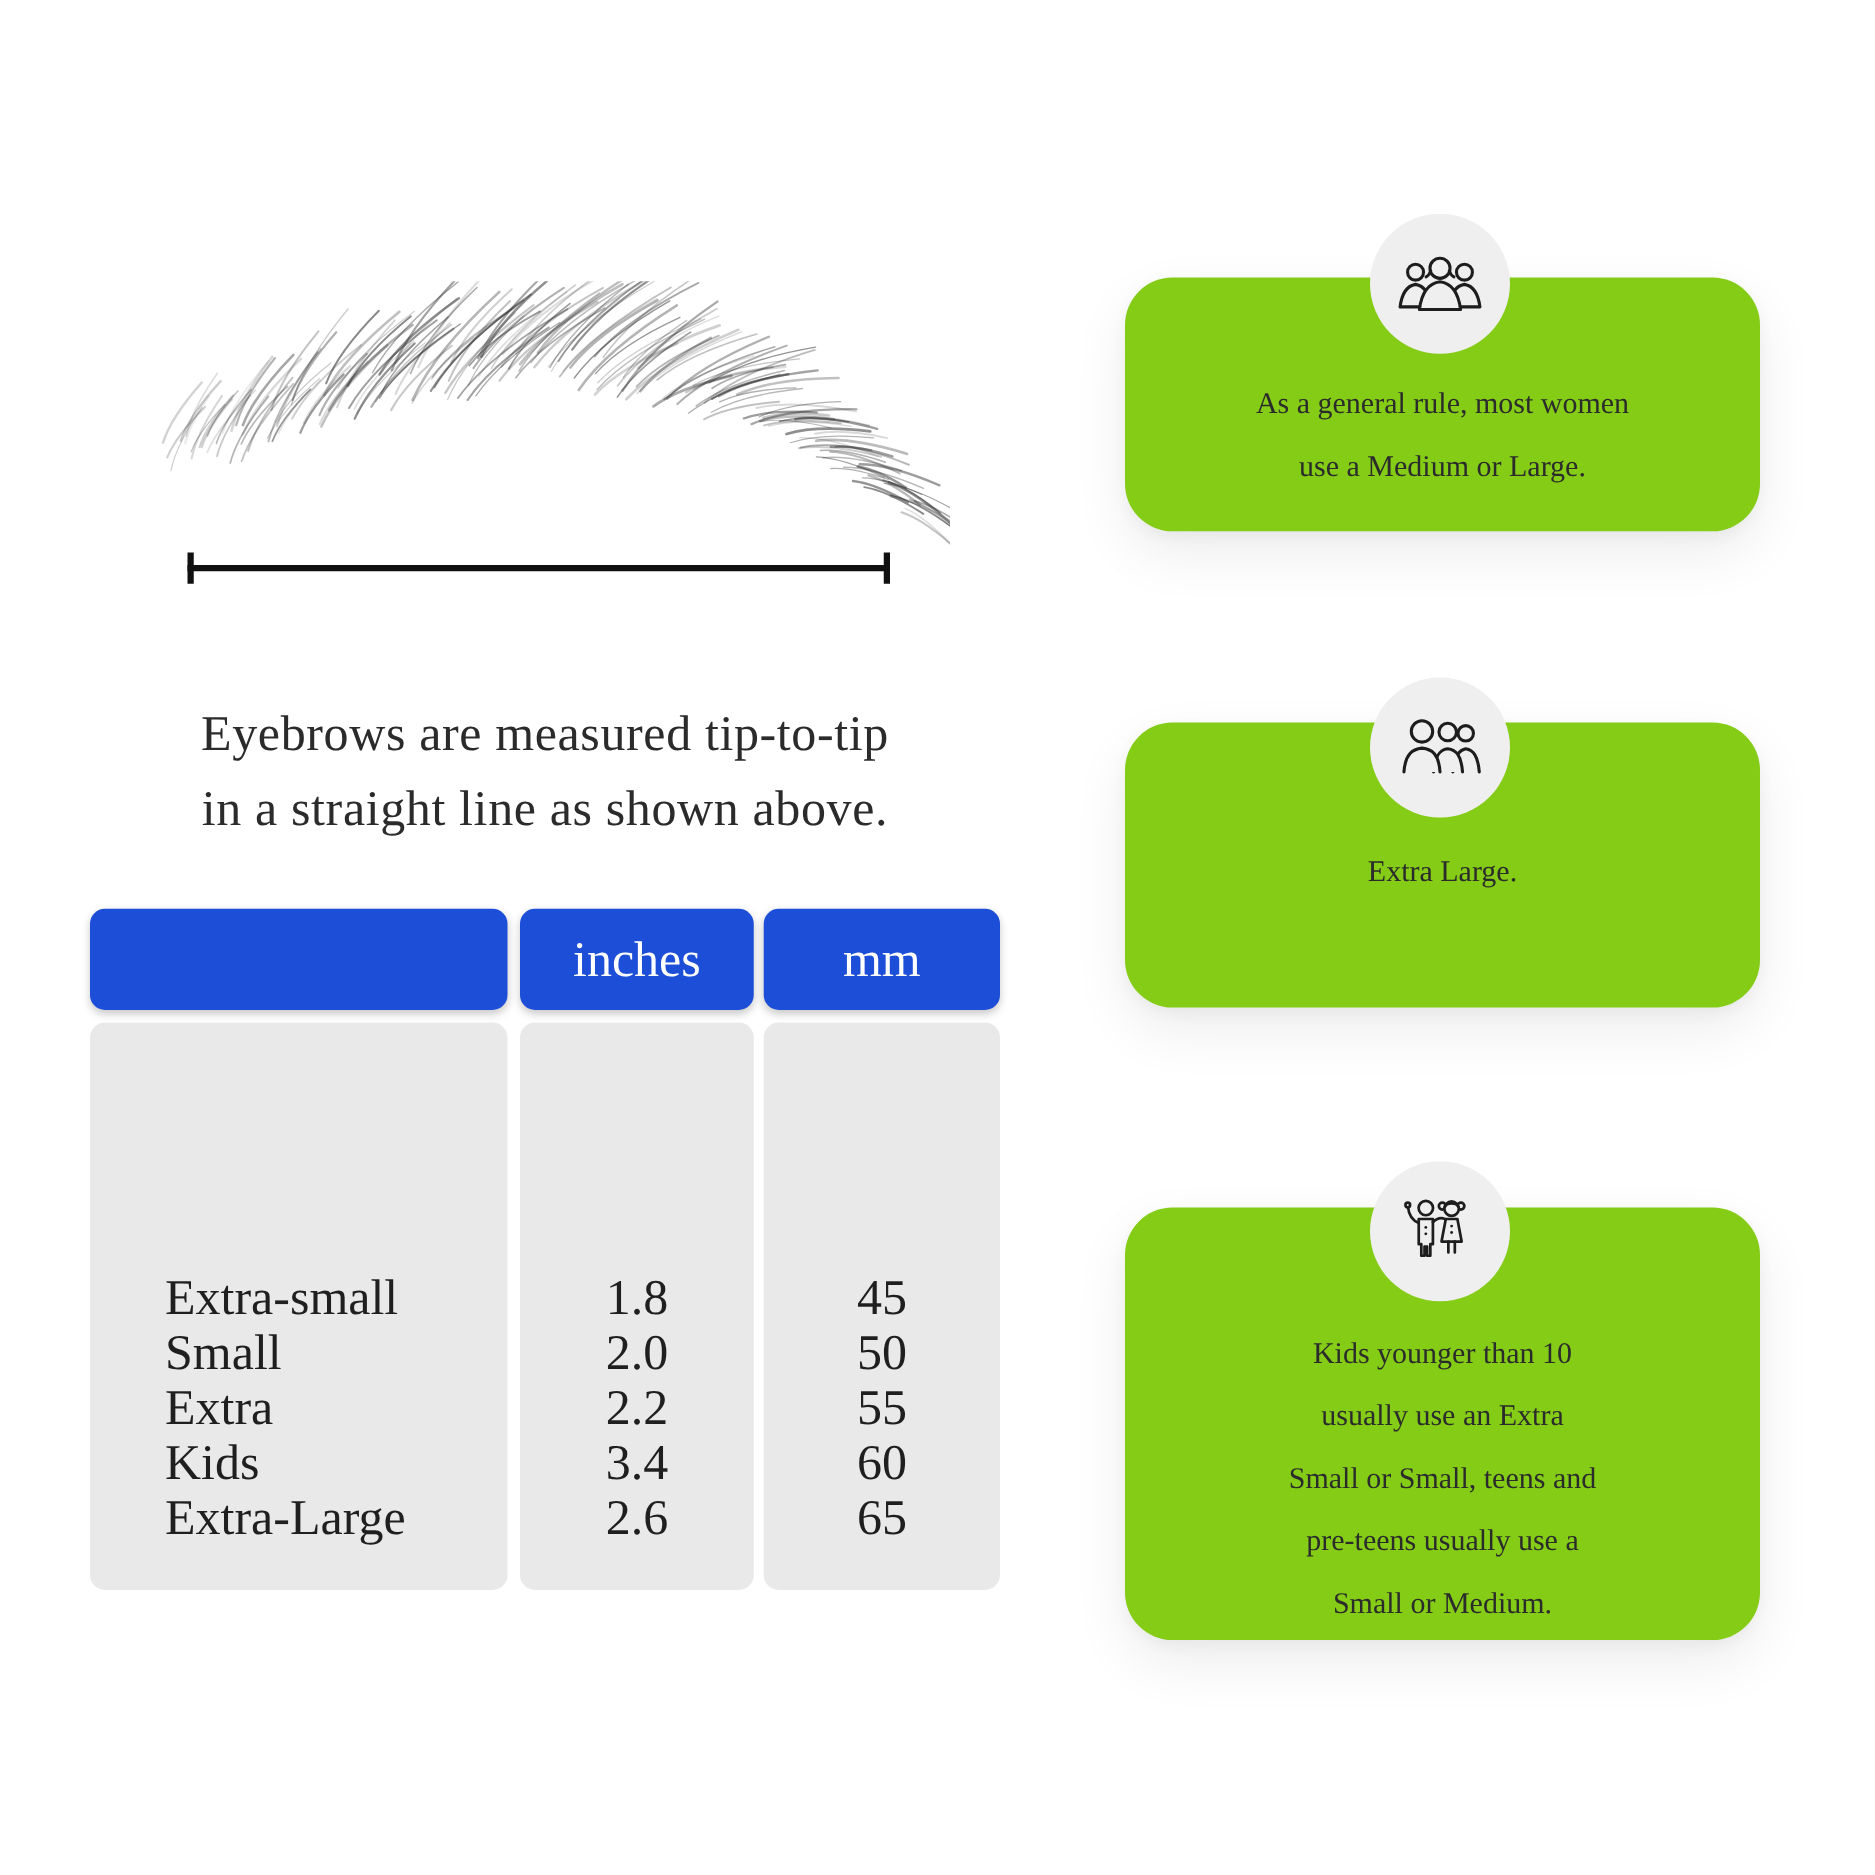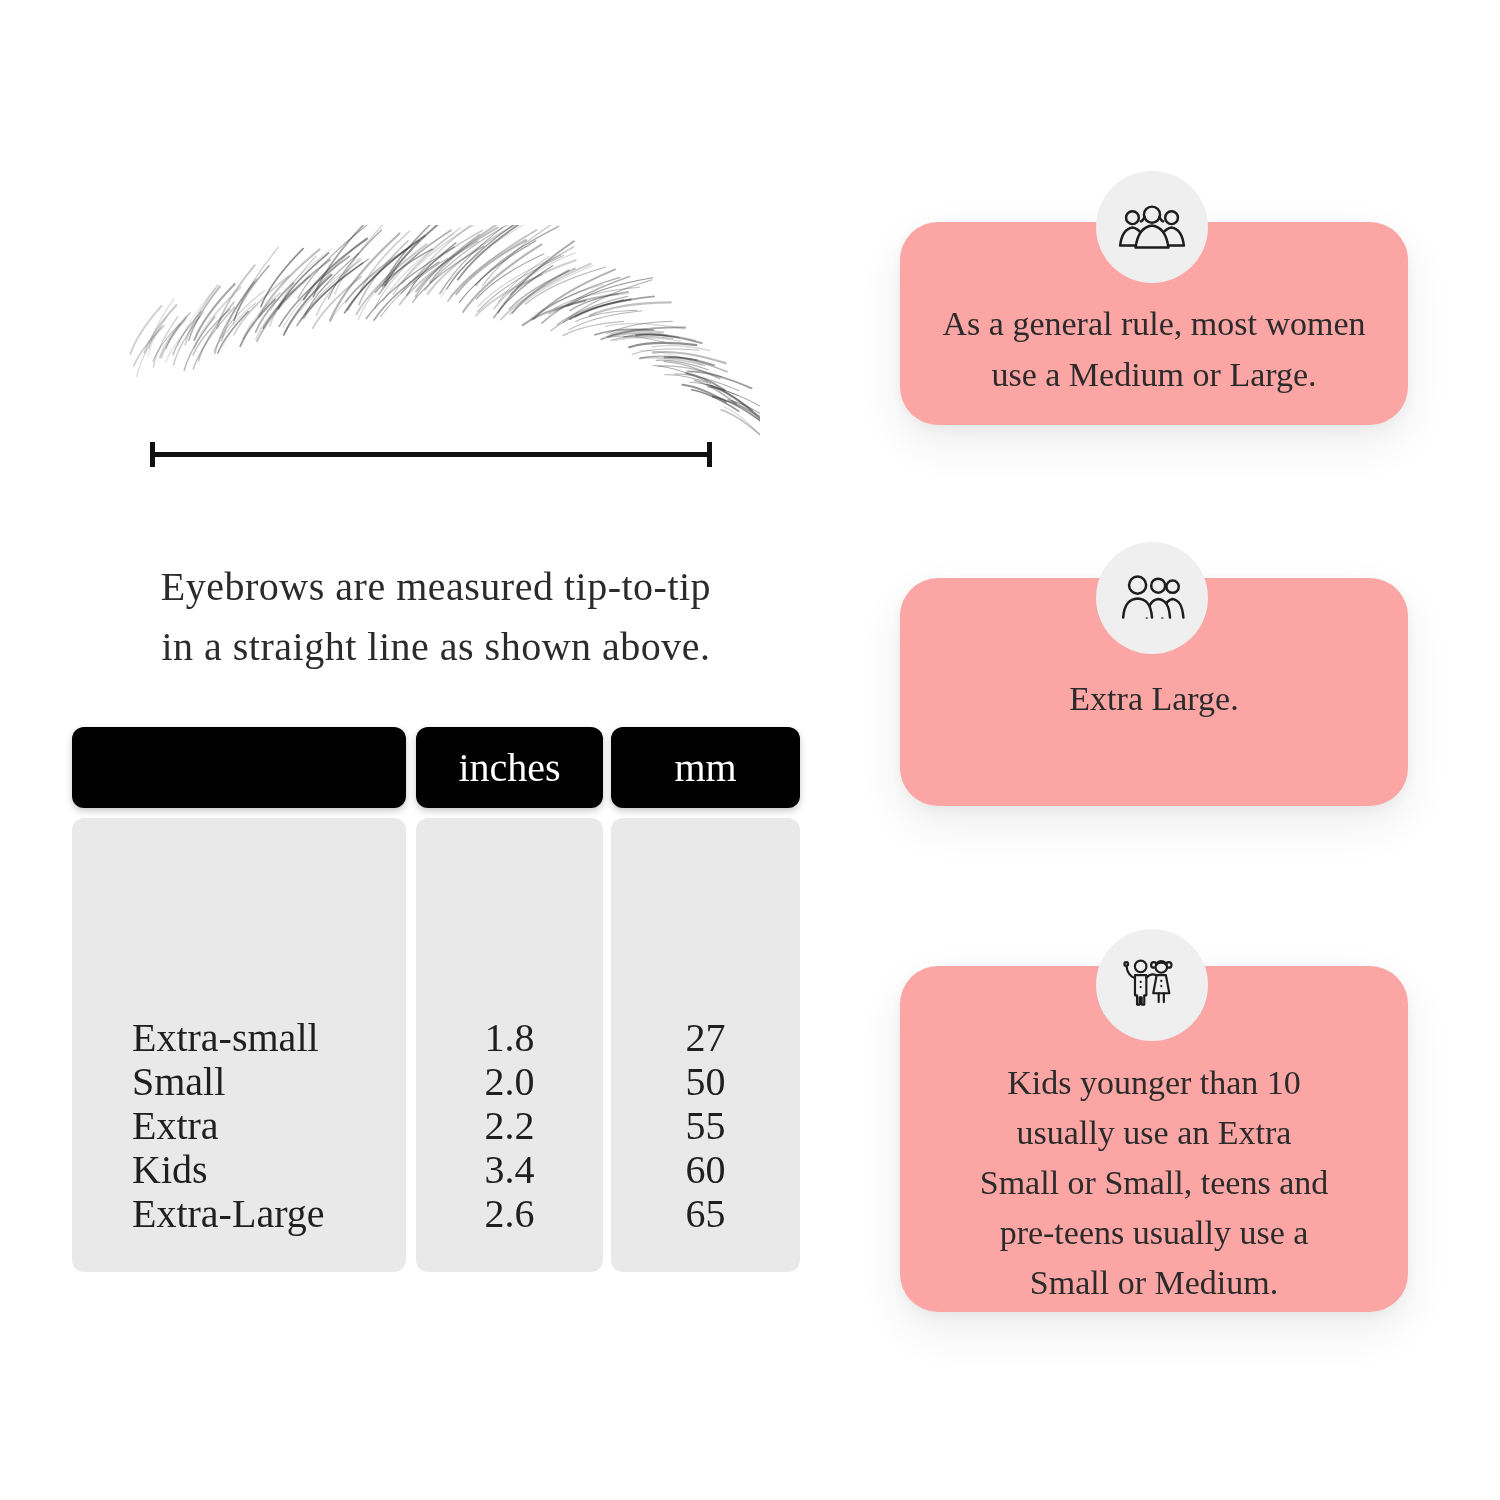--- a/index.html
+++ b/index.html
@@ -12,21 +12,21 @@
   .measure-line{position:absolute;left:150px;top:452px;width:562px;height:5px;background:#101010;}
   .measure-line .tick{position:absolute;top:-10px;width:5px;height:25px;background:#101010;}
   .tick-left{left:0;}
   .tick-right{right:0;}
   .caption{
     position:absolute;left:118px;top:532px;width:636px;text-align:center;
     font-size:40px;line-height:60px;color:#2b2b2b;letter-spacing:.5px;margin-top:25px;
   }
   
   .th{
-    position:absolute;top:727px;height:81px;background:#000000;border-radius:12px;
+    position:absolute;top:727px;height:81px;background:#1d4ed8;border-radius:12px;
     color:#ffffff;font-size:40px;display:flex;align-items:center;justify-content:center;
     box-shadow:0 3px 7px rgba(0,0,0,.22);
   }
   .th1{left:72px;width:334px;}
   .th2{left:416px;width:187px;}
   .th3{left:611px;width:189px;}
   .tb{
     position:absolute;top:818px;height:454px;background:#e9e9e9;border-radius:12px;
   }
   .tb1{left:72px;width:334px;}
@@ -35,23 +35,23 @@
   .rows{
     position:absolute;left:72px;top:818px;width:728px;height:454px;
     display:flex;flex-direction:column;justify-content:flex-end;
     padding:40px 0 36px 0;box-sizing:border-box;font-size:40px;color:#1f1f1f;
   }
   .row{display:grid;grid-template-columns:334px 10px 187px 8px 189px;height:44px;line-height:44px;}
   .cell-label{padding-left:60px;text-align:left;}
   .cell-val{text-align:center;}
   
   .card{
-    position:absolute;left:900px;width:508px;background:#fca5a5;border-radius:38px;
+    position:absolute;left:900px;width:508px;background:#84cc16;border-radius:38px;
     box-shadow:0 18px 45px rgba(0,0,0,.075),0 4px 12px rgba(0,0,0,.045);
-    box-sizing:border-box;text-align:center;font-size:34px;line-height:51px;color:#2b2b2b;
+    box-sizing:border-box;text-align:center;font-size:24px;line-height:51px;color:#2b2b2b;
   }
   .card1{top:222px;height:203px;padding-top:76px;}
   .card2{top:578px;height:228px;padding-top:95px;}
   .card3{top:966px;height:346px;padding-top:92px;line-height:50px;}
   .card .line{white-space:nowrap;}
   .icon-circle{
     position:absolute;width:112px;height:112px;border-radius:50%;background:#efefef;
     display:flex;align-items:center;justify-content:center;
   }
   .ic1{left:1096px;top:171px;}
@@ -264,21 +264,21 @@
   <div class="tb tb1"></div>
   <div class="tb tb2"></div>
   <div class="tb tb3"></div>
 
   <div class="rows">
     <div class="row">
       <div class="cell-label">Extra-small</div>
         <div></div>
       <div class="cell-val">1.8</div>
         <div></div>
-      <div class="cell-val">27</div>
+      <div class="cell-val">45</div>
     </div>
     <div class="row">
       <div class="cell-label">Small</div>
         <div></div>
       <div class="cell-val">2.0</div>
         <div></div>
       <div class="cell-val">50</div>
     </div>
     <div class="row">
       <div class="cell-label">Extra</div>

